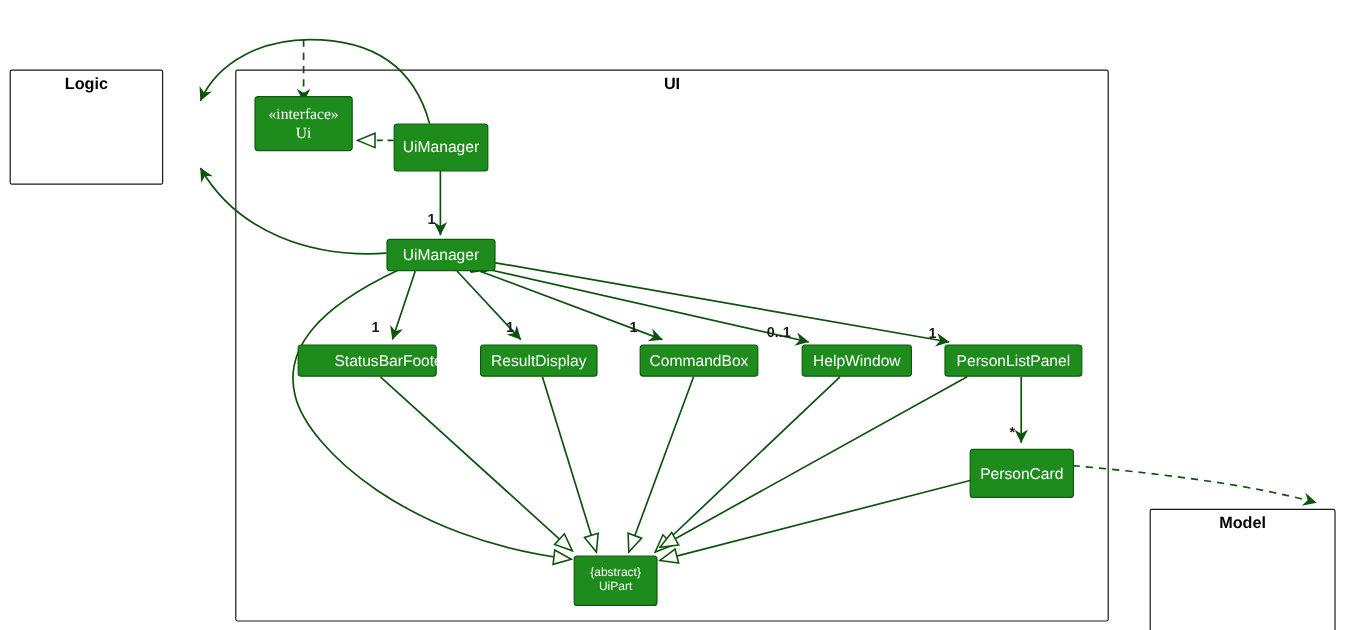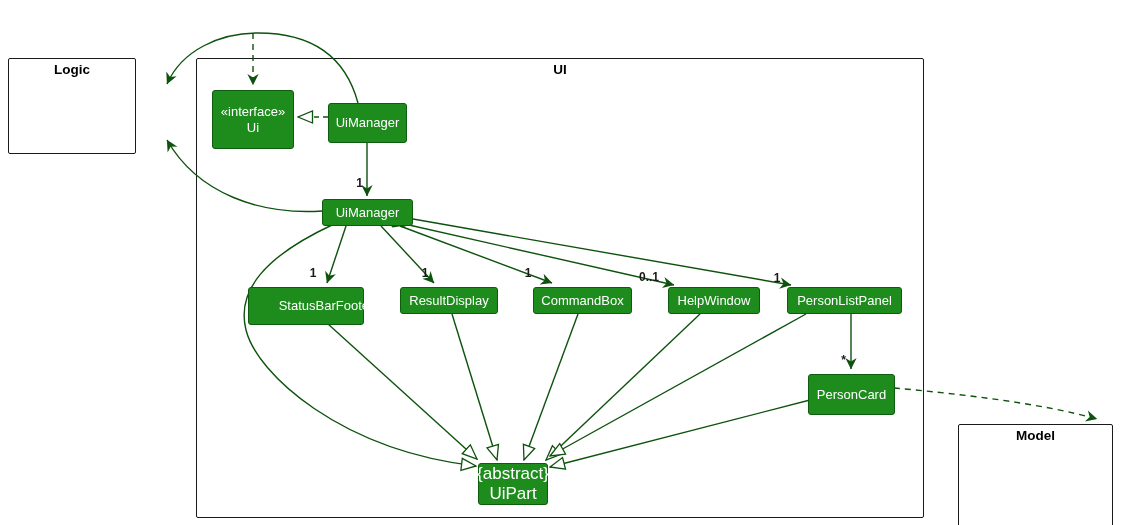--- a/index.html
+++ b/index.html
@@ -87,34 +87,34 @@
 
     <text class="mult" x="363" y="187" text-anchor="end">1</text>
     <text class="mult" x="313" y="277" text-anchor="middle">1</text>
     <text class="mult" x="425" y="277" text-anchor="middle">1</text>
     <text class="mult" x="528" y="277" text-anchor="middle">1</text>
     <text class="mult" x="649" y="281" text-anchor="middle">0..1</text>
     <text class="mult" x="777" y="282" text-anchor="middle">1</text>
     <text class="mult" x="846" y="364" text-anchor="end">*</text>
   </svg>
 
-  <div class="node" style="left:212px;top:90px;width:82px;height:59px;">
+  <div class="node" style="left:212px;top:80px;width:82px;height:46px;font-family:Liberation Serif, serif;">
     <span>«interface»</span>
     <span>Ui</span>
   </div>
 
   <div class="node" style="left:328px;top:103px;width:79px;height:40px;">
     <span>UiManager</span>
   </div>
 
   <div class="node" style="left:322px;top:199px;width:91px;height:27px;">
     <span>UiManager</span>
   </div>
 
-  <div class="node" style="left:248px;top:287px;width:116px;height:38px;padding-left:40px;">
+  <div class="node" style="left:248px;top:287px;width:116px;height:27px;padding-left:40px;">
     <span>StatusBarFooter</span>
   </div>
 
   <div class="node" style="left:400px;top:287px;width:98px;height:27px;align-items:center;">
     <span>ResultDisplay</span>
   </div>
 
   <div class="node" style="left:668px;top:287px;width:92px;height:27px;">
     <span>HelpWindow</span>
   </div>
@@ -124,18 +124,18 @@
   </div>
 
   <div class="node" style="left:787px;top:287px;width:115px;height:27px;">
     <span>PersonListPanel</span>
   </div>
 
   <div class="node" style="left:808px;top:374px;width:87px;height:41px;">
     <span>PersonCard</span>
   </div>
 
-  <div class="node" style="left:478px;top:463px;width:70px;height:42px;font-size:17px;">
+  <div class="node" style="left:478px;top:463px;width:70px;height:42px;font-size:10px;">
     <span>{abstract}</span>
     <span>UiPart</span>
   </div>
 
 </div>
 
 </body></html>

